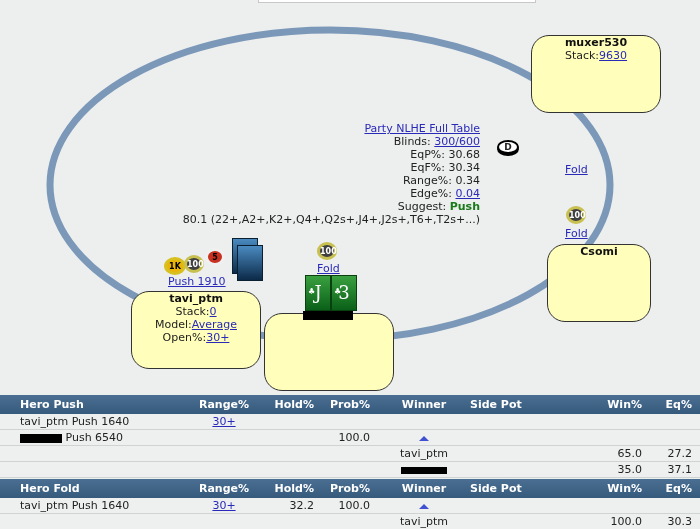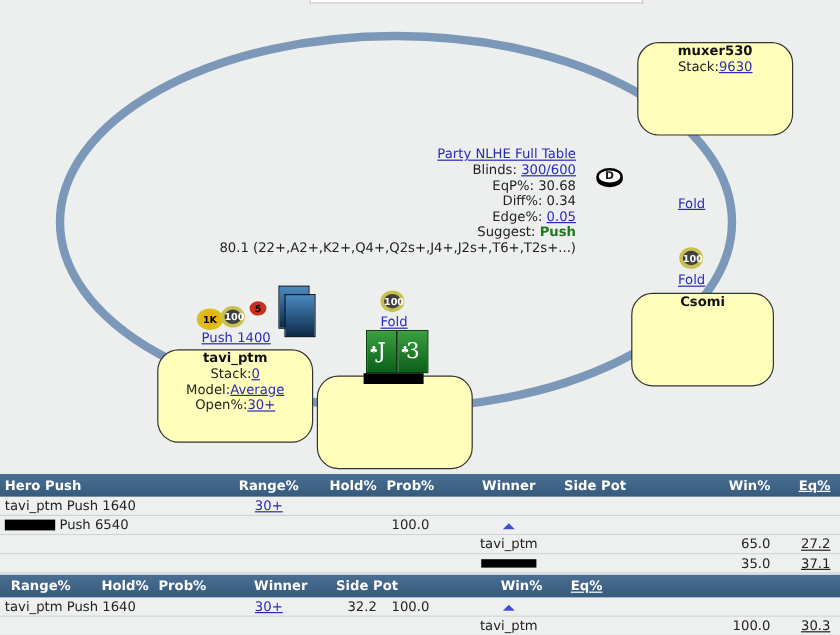--- a/index.html
+++ b/index.html
@@ -18,79 +18,80 @@
   .chip.dark { background:#404040; border:3px solid #c8c050; color:#fff; }
   .chip.red { background:#c83020; border:3px solid #f0f0f0; color:#000; }
   .chip.yel { background:#eab308; border:3px solid #d8c020; color:#000; }
   .deck { position:absolute; width:24px; height:34px; background:linear-gradient(#4a8ac0,#0c2a48); border:1px solid #0a2030; }
   .card { position:absolute; width:24px; height:34px; background:linear-gradient(#3aa040,#0a6018); border:1px solid #0a4010; color:#fff; font-family:"DejaVu Serif", serif; font-size:18px; line-height:34px; text-align:center; }
   .card .s { font-size:8px; position:absolute; left:2px; top:12px; line-height:8px; }
   .redact { position:absolute; background:#000; }
   .grid { position:absolute; left:0; width:700px; }
   .grid .hdr { height:19px; background:linear-gradient(#4a6f92,#365a7c); color:#fff; font-weight:bold; display:flex; align-items:center; }
   .grid .row { height:15px; border-bottom:1px solid #cfd3d3; display:flex; align-items:center; background:#eef0f0; }
-  .c0 { width:190px; padding-left:4px; box-sizing:border-box; }
+  .c0 { width:190px; padding-left:20px; box-sizing:border-box; }
   .c1 { width:68px; text-align:center; }
   .c2 { width:56px; text-align:right; }
-  .c3 { width:56px; text-align:center; }
+  .c3 { width:56px; text-align:right; }
   .c4 { width:100px; padding-left:8px; box-sizing:border-box;text-align:center; }
   .c5 { width:72px; }
   .c6 { width:100px; text-align:right; }
-  .c7 { width:50px; text-align:right;text-decoration:underline; }
+  .c7 { width:50px; text-align:right; }
   .tri { display:inline-block; width:0; height:0; border-left:5px solid transparent; border-right:5px solid transparent; border-bottom:5px solid #4050d0; }
 </style>
 </head>
 <body>
 
 <div class="topbar"></div>
 
 <svg class="table" width="700" height="390">
   <ellipse cx="330" cy="185" rx="280" ry="155" fill="none" stroke="#7b98b8" stroke-width="7"></ellipse>
 </svg>
 
 <div class="info">
   <div><a>Party NLHE Full Table</a></div>
   <div><span>Blinds:</span> <a>300/600</a></div>
   <div><span>EqP%:</span> <span>30.68</span></div>
-  <div><span>Diff%:</span> <span>0.34</span></div>
-  <div><span>Edge%:</span> <a>0.05</a></div>
+  <div><span>EqF%:</span> <span>30.34</span></div>
+  <div><span>Range%:</span> <span>0.34</span></div>
+  <div><span>Edge%:</span> <a>0.04</a></div>
   <div><span>Suggest:</span> <span class="push">Push</span></div>
   <div>80.1 (22+,A2+,K2+,Q4+,Q2s+,J4+,J2s+,T6+,T2s+...)</div>
 </div>
 
 <div class="dealer">D</div>
 
 <div class="seat" style="left:531px;top:35px;width:130px;height:78px;">
   <div class="nm">muxer530</div>
   <div><span>Stack:</span><a>9630</a></div>
 </div>
 
 <a class="lbl" style="left:565px;top:163px;">Fold</a>
 
 <div class="chip dark" style="left:566px;top:206px;">100</div>
 <a class="lbl" style="left:565px;top:227px;">Fold</a>
-<div class="seat" style="left:526px;top:244px;width:119px;height:78px;">
+<div class="seat" style="left:547px;top:244px;width:104px;height:78px;">
   <div class="nm">Csomi</div>
 </div>
 
 <div class="chip dark" style="left:317px;top:242px;">100</div>
 <a class="lbl" style="left:317px;top:262px;">Fold</a>
 <div class="card" style="left:305px;top:275px;"><span class="s">♣</span><span>J</span></div>
 <div class="card" style="left:331px;top:275px;"><span class="s">♣</span><span>3</span></div>
 <div class="seat" style="left:264px;top:313px;width:130px;height:78px;">
   <div style="height:13px;"></div>
 </div>
 <div class="redact" style="left:303px;top:311px;width:50px;height:9px;"></div>
 
 <div class="chip yel" style="left:164px;top:257px;width:22px;">1K</div>
 <div class="chip dark" style="left:184px;top:255px;">100</div>
 <div class="chip red" style="left:205px;top:248px;">5</div>
 <div class="deck" style="left:232px;top:238px;"></div>
 <div class="deck" style="left:237px;top:245px;"></div>
-<a class="lbl" style="left:168px;top:275px;">Push 1400</a>
+<a class="lbl" style="left:168px;top:275px;">Push 1910</a>
 <div class="seat" style="left:131px;top:291px;width:130px;height:78px;">
   <div class="nm">tavi_ptm</div>
   <div><span>Stack:</span><a>0</a></div>
   <div><span>Model:</span><a>Average</a></div>
   <div><span>Open%:</span><a>30+</a></div>
 </div>
 
 <div class="grid" style="top:395px;">
   <div class="hdr">
     <div class="c0">Hero Push</div>
@@ -139,20 +140,21 @@
       <div class="c3"></div>
     <div class="c4"><span style="display:inline-block;width:46px;height:7px;background:#000;vertical-align:middle;"></span></div>
     <div class="c5"></div>
     <div class="c6">35.0</div>
     <div class="c7">37.1</div>
   </div>
 </div>
 
 <div class="grid" style="top:479px;">
   <div class="hdr">
+    <div class="c0">Hero Fold</div>
     <div class="c1">Range%</div>
     <div class="c2">Hold%</div>
     <div class="c3">Prob%</div>
     <div class="c4">Winner</div>
     <div class="c5">Side Pot</div>
     <div class="c6">Win%</div>
     <div class="c7">Eq%</div>
   </div>
   <div class="row">
     <div class="c0">tavi_ptm Push 1640</div>

